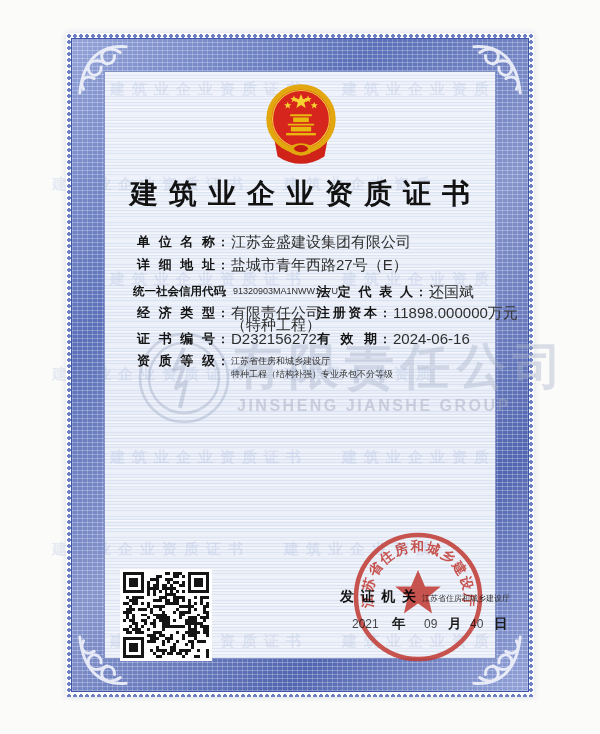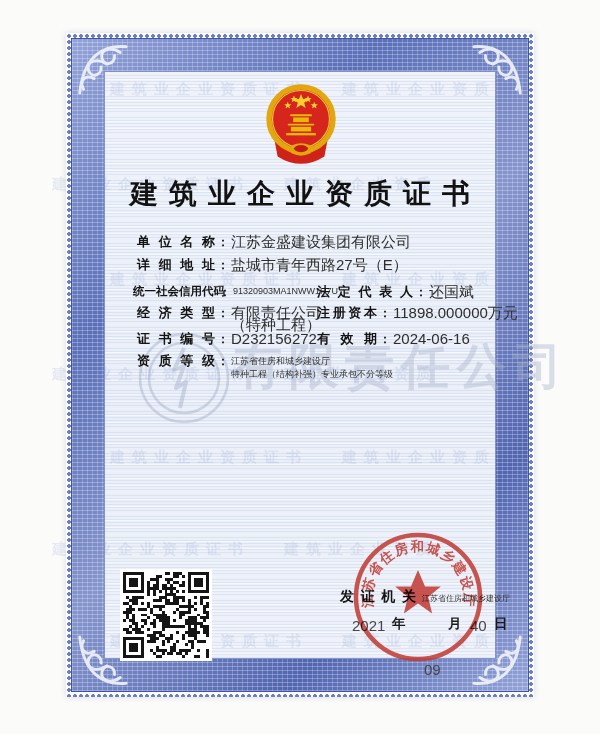--- a/index.html
+++ b/index.html
@@ -69,24 +69,24 @@
   .val.code { font-size:9px; letter-spacing:0; white-space:nowrap; }
   .val.wrap { width:103px; }
   .grade-lines { font-size:9px; color:#2e2e2e; padding-top:3px; line-height:13px; }
 
   .issuer-row { position:absolute; left:340px; top:588px; display:flex; }
   .issuer-row .lbl { font-size:14px; width:76px; }
   .issuer-row .val { font-size:8px; margin-left:6px; padding-top:5px; white-space:nowrap; }
 
   .date-row { position:absolute; top:613px; left:0; width:600px; height:22px; color:#333; }
   .date-row span { position:absolute; }
-  .d-num { font-size:15px; top:4px; color:#46464a; }
+  .d-num { font-size:12px; top:4px; color:#46464a; }
   .d-unit { font-size:13.5px; font-weight:bold; top:2px; color:#1a1a1a; }
   .d-year { left:352px; } .u-year { left:392px; }
-  .d-month { left:424px;margin-top:44px; } .u-month { left:448px; }
+  .d-month { left:424px; } .u-month { left:448px; }
   .d-day { left:470px; } .u-day { left:494px; }
 
   .qr { position:absolute; left:123px; top:572px; width:86px; height:86px; background:#fff;
         box-shadow:0 0 0 3px #fff; }
 
   .seal { position:absolute; left:343px; top:522px; width:150px; height:150px;
           z-index:3; opacity:.87; mix-blend-mode:multiply; pointer-events:none; }
 </style>
 </head>
 <body>
@@ -162,20 +162,21 @@
     </div>
 
   <svg class="wm-center wm-logo" width="96" height="96" viewBox="0 0 96 96">
     <g fill="none" stroke="rgba(150,162,188,.38)" stroke-width="2.5">
       <circle cx="48" cy="48" r="44"></circle>
       <circle cx="48" cy="48" r="35"></circle>
       <path d="M48,18 L38,40 L48,36 L40,58 L50,52 L44,78" stroke-width="4" stroke-linejoin="round"></path>
     </g>
   </svg>
   <div class="wm-center wm-cn" style="position:absolute">有限责任公司</div>
+  <div class="wm-center wm-en" style="position:absolute">JINSHENG JIANSHE GROUP</div>
 
   <div class="content">
 
     <svg class="emblem" viewBox="0 0 100 112">
       <path d="M16,74 Q50,110 84,74 L80,95 Q50,114 20,95 Z" fill="#cf2218"></path>
       <circle cx="50" cy="47" r="41" fill="#d6251c"></circle>
       <circle cx="50" cy="47" r="41" fill="none" stroke="#e2a60f" stroke-width="7"></circle>
       <circle cx="50" cy="47" r="36.5" fill="none" stroke="#f4c63a" stroke-width="1.5"></circle>
       <ellipse cx="50" cy="86" rx="15" ry="8" fill="#e2a60f"></ellipse>
       <ellipse cx="50" cy="85" rx="9" ry="4.5" fill="#c31a12"></ellipse>

